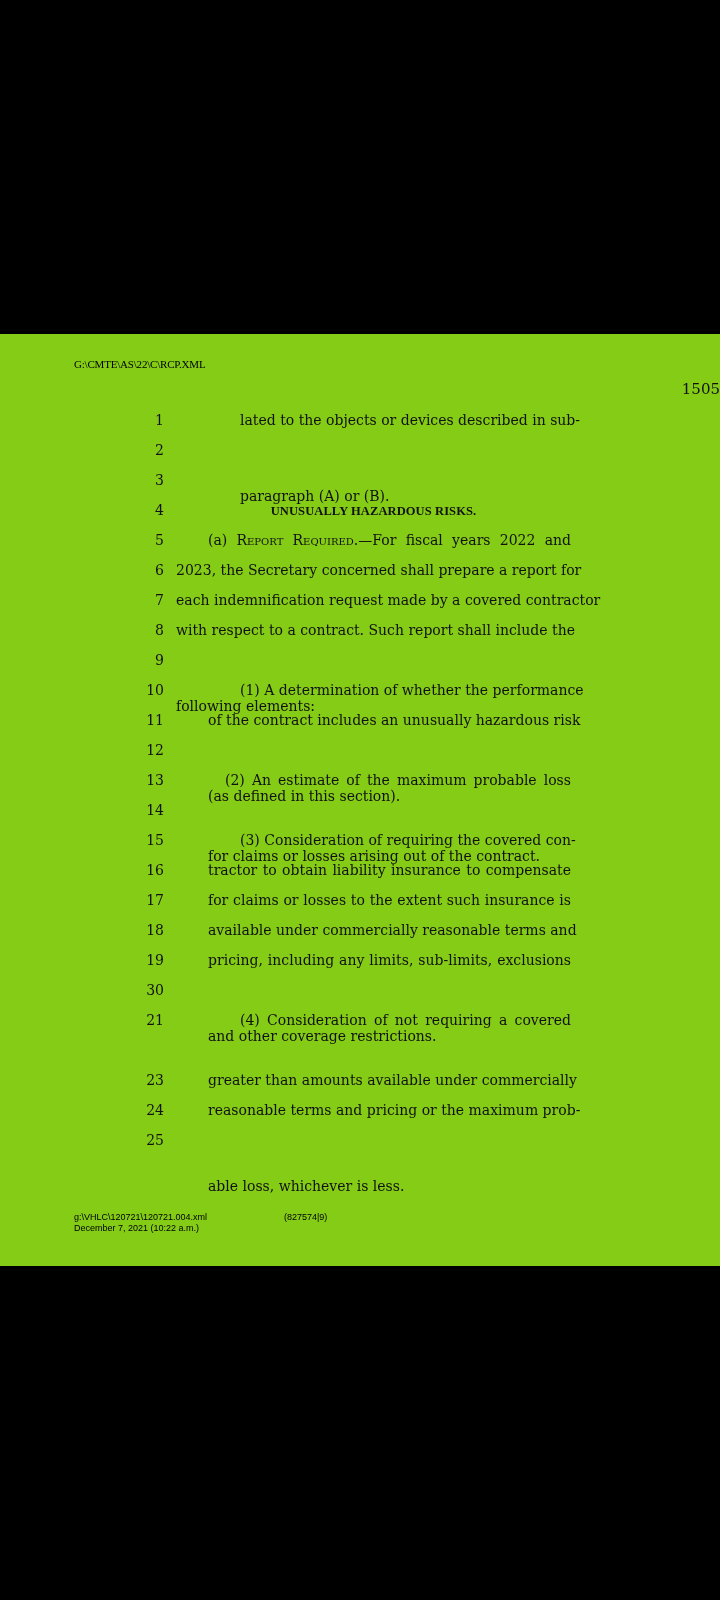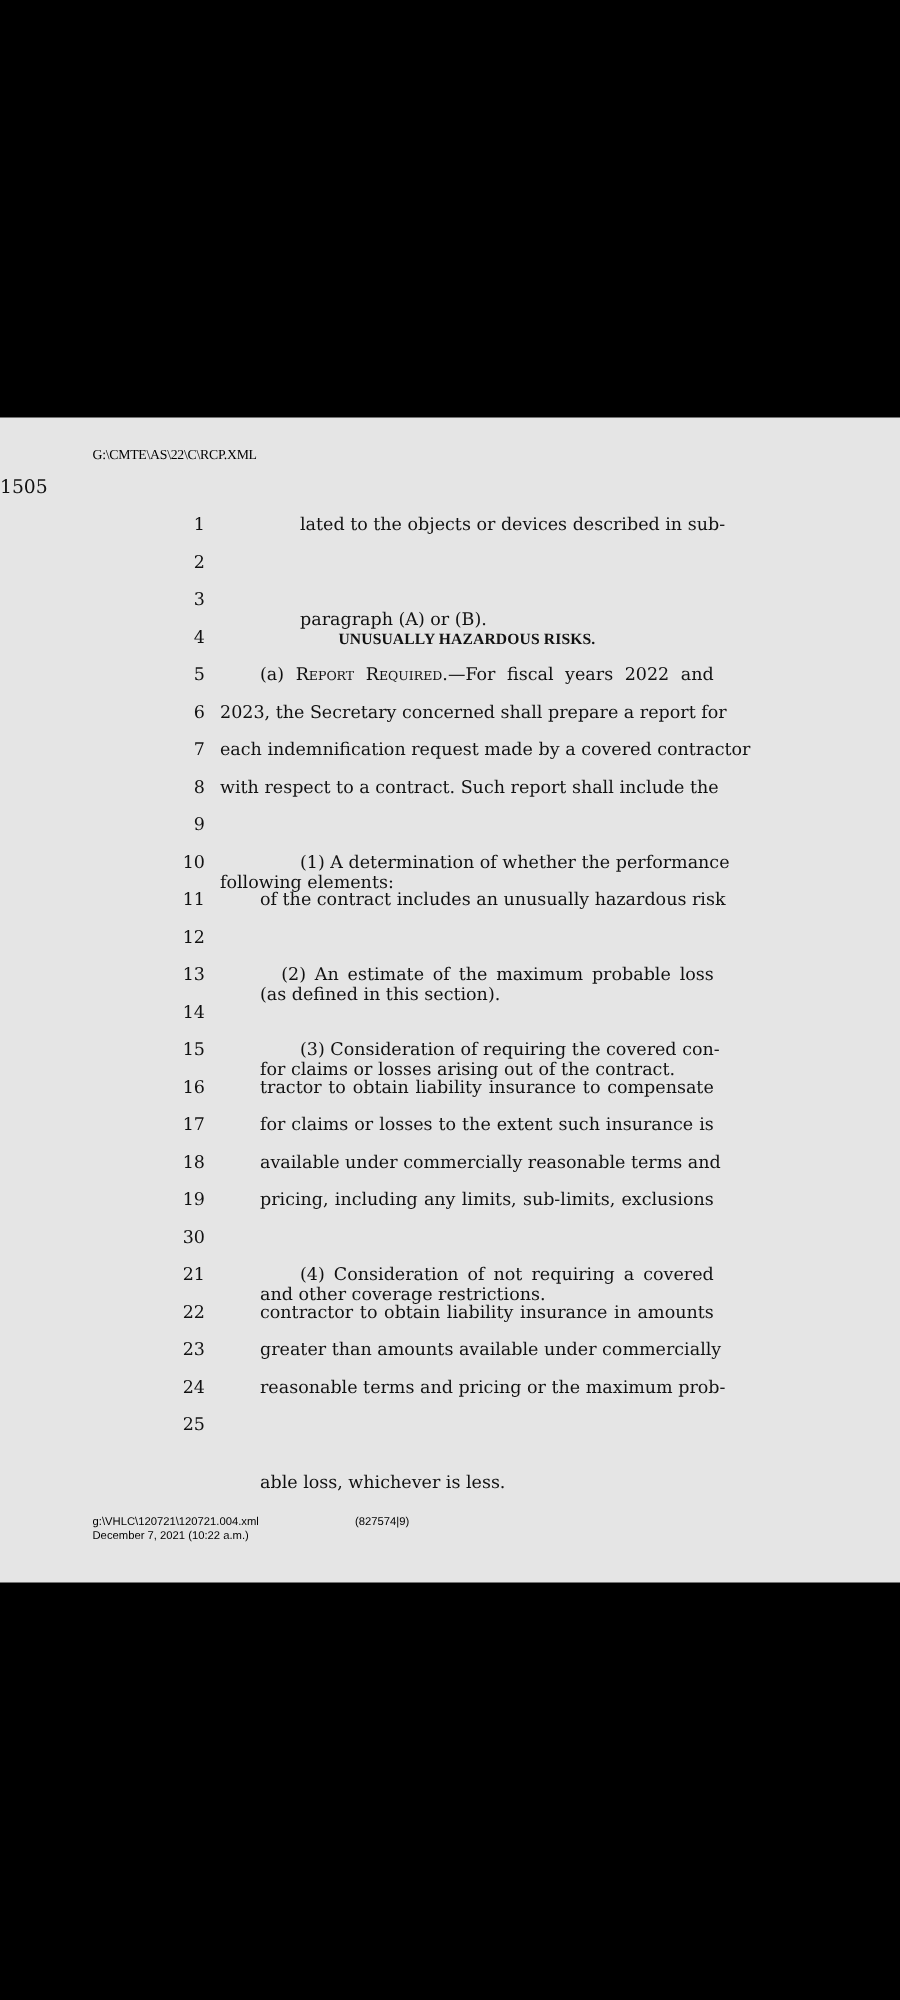--- a/index.html
+++ b/index.html
@@ -1,27 +1,27 @@
 <!DOCTYPE html>
 <html><head>
 <meta charset="utf-8">
 <style>
   html, body { margin: 0; padding: 0; }
   body {
     width: 720px; height: 1600px; background: #000; position: relative; overflow: hidden;
   }
   .page {
-    position: absolute; left: 0; top: 334px; width: 720px; height: 932px; background: #e5e5e5;
+    position: absolute; left: 0; top: 334px; width: 720px; height: 932px; background: #84cc16;
   }
   .hdr-path {
     position: absolute; left: 74px; top: 24px;
     font-family: "Liberation Serif", serif; font-size: 11px; color: #000; letter-spacing: -0.2px;
   }
   .page-num {
-    position: absolute; left: 0; width: 720px; top: 46px; text-align: left;
+    position: absolute; left: 0; width: 720px; top: 46px; text-align: right;
     font-family: "DejaVu Serif", serif; font-size: 15px; color: #111;
   }
   .line {
     position: absolute; left: 0; width: 720px; height: 30px;
     font-family: "DejaVu Serif", serif; font-size: 14px; color: #111;
   }
   .ln {
     position: absolute; left: 130px; width: 34px; text-align: right; top: 0;
   }
   .txt {
@@ -142,24 +142,20 @@
   <div class="line" style="top:648px">
     <span class="ln">30</span>
     <span class="txt last" style="left:208px">and other coverage restrictions.</span>
   </div>
 
   <div class="line" style="top:678px">
     <span class="ln">21</span>
     <span class="txt" style="left:240px">(4) Consideration of not requiring a covered</span>
   </div>
 
-  <div class="line" style="top:708px">
-    <span class="ln">22</span>
-    <span class="txt" style="left:208px">contractor to obtain liability insurance in amounts</span>
-  </div>
 
   <div class="line" style="top:738px">
     <span class="ln">23</span>
     <span class="txt" style="left:208px">greater than amounts available under commercially</span>
   </div>
 
   <div class="line" style="top:768px">
     <span class="ln">24</span>
     <span class="txt" style="left:208px">reasonable terms and pricing or the maximum prob-</span>
   </div>

